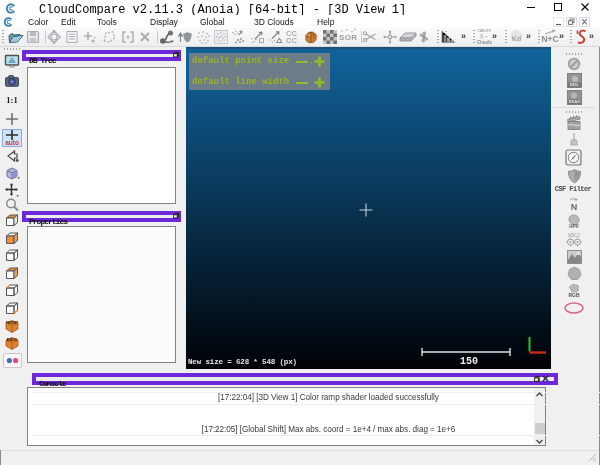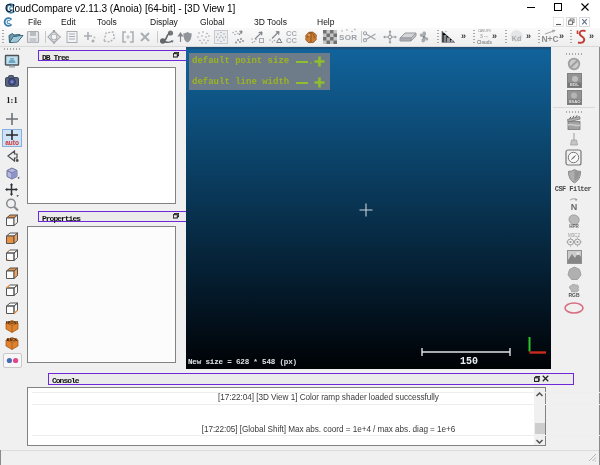--- a/index.html
+++ b/index.html
@@ -1,31 +1,31 @@
 <!DOCTYPE html>
 <html><head>
 <meta charset="utf-8">
 <style>
   html,body{margin:0;padding:0;}
   body{width:600px;height:465px;overflow:hidden;font-family:"Liberation Sans",sans-serif;position:relative;background:#f0f0f0;}
   .abs{position:absolute;text-align:right;}
   #win{position:absolute;left:0;top:0;width:600px;height:465px;border:1px solid #8a8a8a;box-sizing:border-box;background:#f0f0f0;}
   
   #titlebar{position:absolute;left:0;top:0;width:600px;height:15px;background:#ffffff;}
-  #titletext{position:absolute;left:5px;top:2.5px;font-size:10px;color:#000;white-space:nowrap;}
+  #titletext{position:absolute;left:39px;top:2.5px;font-size:12px;color:#000;white-space:nowrap;font-family:Liberation Mono, monospace;}
   
   #menubar{position:absolute;left:0;top:15px;width:600px;height:13px;background:#ffffff;}
   .menuitem{position:absolute;top:1.5px;font-size:8.5px;color:#141414;}
   
   #toolbar{position:absolute;left:0;top:28px;width:600px;height:19px;background:linear-gradient(#fafafa,#eeeeee);border-bottom:1px solid #d9d9d9;box-sizing:border-box;}
   .sep{position:absolute;top:31px;width:1px;height:12px;background:#c8c8c8;}
   .vdots{position:absolute;top:30px;width:2px;height:14px;background-image:repeating-linear-gradient(#a8a8a8 0 1px,transparent 1px 3px);}
   
   #leftstrip{position:absolute;left:0;top:47px;width:24px;height:403px;background:#f0f0f0;}
-  .dock-title{position:absolute;background:#ebebeb;border:1px solid #6d28d9;box-sizing:border-box;margin-left:16px;}
+  .dock-title{position:absolute;background:#ebebeb;border:4px solid #6d28d9;box-sizing:border-box;}
   .dock-title span{position:absolute;left:3px;top:2px;font-family:"Liberation Mono",monospace;font-weight:bold;font-size:8px;color:#111;letter-spacing:-1px;}
   .whitebox{position:absolute;background:#ffffff;border:1px solid #828282;box-sizing:border-box;}
   
   #view3d{position:absolute;left:186px;top:47px;width:365px;height:322px;background:linear-gradient(#1f4e78 0px,#1f4e78 1px,#11639b 3px,#000205 100%);}
   #overlaybox{position:absolute;left:3px;top:6px;width:141px;height:37px;background:#6e7b88;}
   .ovl{position:absolute;left:6px;font-family:"Liberation Mono",monospace;font-weight:bold;font-size:9px;color:#9cb520;white-space:nowrap;}
   
   #console-title{left:32px;top:372.5px;width:526px;height:12.5px;}
   #console-list{left:27px;top:387px;width:519px;height:59px;background:#fff;}
   .clog{position:absolute;left:3.5px;width:594px;height:10.6px;font-size:8.2px;color:#3a3a3a;white-space:nowrap;line-height:10.6px;letter-spacing:-0.05px;border-bottom:1px solid #eeeeee;text-align:center;}
@@ -55,26 +55,26 @@
   <svg class="icon" style="left:578px;top:0" width="14" height="14" viewBox="0 0 14 14">
       <path d="M3.5 3.5 L10.5 10.5 M10.5 3.5 L3.5 10.5" stroke="#000" stroke-width="1.1"></path>
     </svg>
 </div>
 
 <div id="menubar">
   <svg class="icon" style="left:3px;top:2px" width="10" height="10" viewBox="0 0 12 12">
     <path d="M10.2 3.2 A4.6 4.6 0 1 0 10.2 8.8" fill="none" stroke="#3c7fae" stroke-width="2.2"></path>
     <path d="M8.6 4.6 A2 2 0 1 0 8.6 7.4" fill="none" stroke="#58a0c4" stroke-width="1.6"></path>
   </svg>
-  <div class="menuitem" style="left:28px">File</div>
+  <div class="menuitem" style="left:28px">Color</div>
   <div class="menuitem" style="left:61px">Edit</div>
   <div class="menuitem" style="left:97px">Tools</div>
   <div class="menuitem" style="left:150px">Display</div>
   <div class="menuitem" style="left:200px">Global</div>
-  <div class="menuitem" style="left:254px">3D Tools</div>
+  <div class="menuitem" style="left:254px">3D Clouds</div>
   <div class="menuitem" style="left:317px">Help</div>
 
   <div class="abs" style="left:553px;top:2px;width:11px;height:10px;border:1px solid #e6e6e6;box-sizing:border-box"></div>
   <div class="abs" style="left:566px;top:2px;width:11px;height:10px;border:1px solid #dadada;box-sizing:border-box"></div>
   <div class="abs" style="left:579px;top:2px;width:11px;height:10px;border:1px solid #dadada;box-sizing:border-box"></div>
   <svg class="icon" style="left:553px;top:2px" width="11" height="10" viewBox="0 0 11 10">
       <path d="M3 7.5 H8" stroke="#5a5a5a" stroke-width="1.1"></path>
     </svg>
   <svg class="icon" style="left:566px;top:2px" width="11" height="10" viewBox="0 0 11 10">
       <rect x="4" y="2" width="4" height="3.6" fill="#fdfdfd" stroke="#6a6a6a" stroke-width="0.9"></rect>

